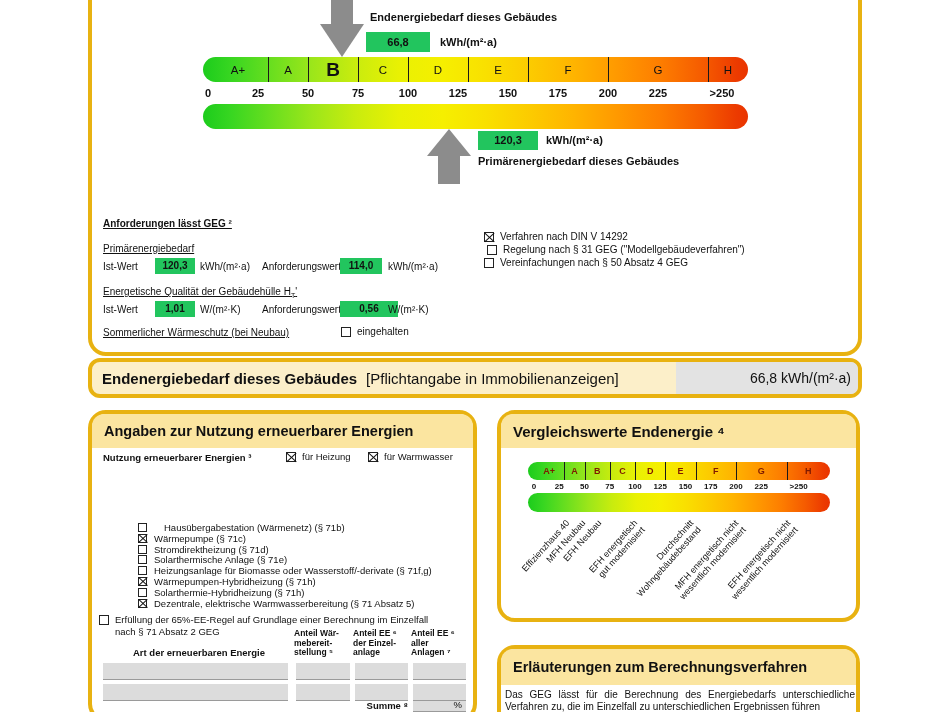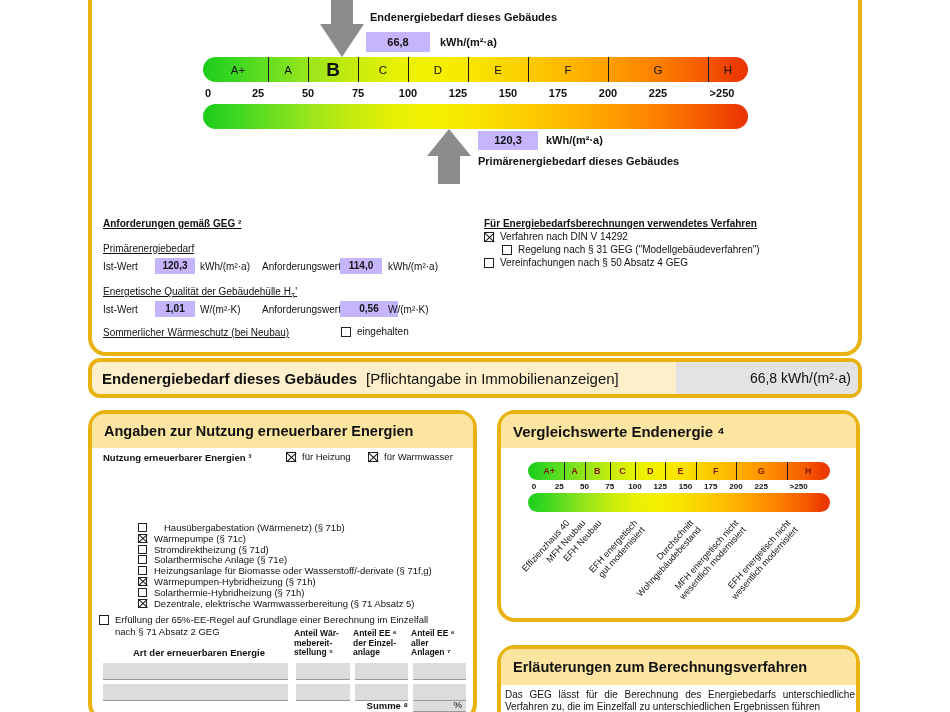--- a/index.html
+++ b/index.html
@@ -8,21 +8,21 @@
   #page{position:absolute;left:0;top:0;width:950px;height:712px;overflow:hidden}
   .abs{position:absolute}
   .b{font-weight:bold}
   .u{text-decoration:underline}
   .panel{position:absolute;border:4px solid #E8B211;border-radius:18px;background:#fff}
   .band{position:absolute;background:#FBE5A0;border-radius:12px 12px 0 0;display:flex;
     align-items:center;padding-left:12px;font-weight:bold}
   .egrad{background:linear-gradient(90deg,#1ccc1c 0%,#37d621 5%,#66de1f 12%,#9ce61a 20%,
     #c9ec0e 28%,#e9f103 36%,#f6ef00 44%,#f9e000 52%,#fccb00 60%,#ffb400 68%,#ff9900 76%,
     #fd7d00 84%,#f55a00 92%,#ec3a00 98%,#e93400 100%)}
-  .gbox{position:absolute;background:#c4b5fd;text-align:center;font-weight:bold}
+  .gbox{position:absolute;background:#22c55e;text-align:center;font-weight:bold}
   .scl{position:absolute;top:0;bottom:0;transform:translateX(-50%);display:flex;align-items:center}
   .sdiv{position:absolute;top:0;bottom:0;width:1px;background:#1a1a1a}
   .stick{position:absolute;top:0;bottom:0;transform:translateX(-50%);font-weight:bold;
     display:flex;align-items:center}
   .cb{display:inline-block;position:relative;width:10px;height:10px;border:1px solid #222;
     background:#fff;flex:none}
   .cb.sm{width:9px;height:9px}
   .cb.checked::before,.cb.checked::after{content:"";position:absolute;left:-2px;top:3.5px;
     width:13px;height:1.2px;background:#111}
   .cb.checked::before{transform:rotate(43deg)}
@@ -91,21 +91,21 @@
 
   <svg id="arrow-up" class="abs" style="left: 425.6px; top: 129px;" width="46" height="55" viewBox="0 0 46 55">
     <polygon points="1,27 45,27 23,0" fill="#8C8C8C"></polygon>
     <rect x="12" y="26" width="22" height="29" fill="#8C8C8C"></rect>
   </svg>
 
   <div class="gbox" style="left:478px;top:131px;width:60px;height:19px;font-size:11px;line-height:19px">120,3</div>
   <div class="abs b" style="left:546px;top:134px;font-size:11px">kWh/(m²·a)</div>
   <div class="abs b" style="left:478px;top:155px;font-size:11px">Primärenergiebedarf dieses Gebäudes</div>
 
-  <div class="abs b u" style="left:103px;top:218px;font-size:10px">Anforderungen gemäß GEG ²</div>
+  <div class="abs b u" style="left:103px;top:218px;font-size:10px">Anforderungen lässt GEG ²</div>
   <div class="abs u" style="left:103px;top:243px;font-size:10px">Primärenergiebedarf</div>
 
   <div class="abs" style="left:103px;top:261px;font-size:10px">Ist-Wert</div>
   <div class="gbox" style="left:155px;top:258px;width:40px;height:16px;font-size:10px;line-height:16px">120,3</div>
   <div class="abs" style="left:200px;top:261px;font-size:10px">kWh/(m²·a)</div>
   <div class="abs" style="left:262px;top:261px;font-size:10px">Anforderungswert</div>
   <div class="gbox" style="left:340px;top:258px;width:42px;height:16px;font-size:10px;line-height:16px">114,0</div>
   <div class="abs" style="left:388px;top:261px;font-size:10px">kWh/(m²·a)</div>
 
   <div class="abs u" style="left:103px;top:286px;font-size:10px"><span>Energetische Qualität der Gebäudehülle H</span><sub>T</sub><span>'</span></div>
@@ -116,21 +116,20 @@
   <div class="abs" style="left:262px;top:304px;font-size:10px">Anforderungswert</div>
   <div class="gbox" style="left:340px;top:301px;width:58px;height:16px;font-size:10px;line-height:16px">0,56</div>
   <div class="abs" style="left:388px;top:304px;font-size:10px">W/(m²·K)</div>
 
   <div class="abs u" style="left:103px;top:327px;font-size:10px">Sommerlicher Wärmeschutz (bei Neubau)</div>
   <div class="cbrow" style="left:341px;top:326px">
     <span class="cb"></span>
     <span class="lbl10">eingehalten</span>
   </div>
 
-  <div class="abs b u" style="left:484px;top:218px;font-size:10px">Für Energiebedarfsberechnungen verwendetes Verfahren</div>
 
   <div class="panel" style="left:88px;top:358px;width:774px;height:40px;border-radius:12px;background:#FCEFC9;
               display:flex;align-items:center;padding-left:10px">
     <span class="b" style="font-size:15px">Endenergiebedarf dieses Gebäudes</span>
     <span style="font-size:15px;margin-left:9px">[Pflichtangabe in Immobilienanzeigen]</span>
     <span style="margin-left:auto;width:182px;height:32px;background:#E3E3E3;border-radius:0 7px 7px 0;
                  font-size:14px;line-height:32px;text-align:right;padding-right:7px">66,8 kWh/(m²·a)</span>
   </div>
 
   <div class="panel" style="left:88px;top:410px;width:389px;height:312px"></div>
@@ -213,21 +212,21 @@
               border-radius:18px 18px 0 0"></div>
   <div class="band" style="left:501px;top:649px;width:355px;height:36px;font-size:14.5px">
     <span>Erläuterungen zum Berechnungsverfahren</span>
   </div>
   <div class="abs" style="left:505px;top:689px;width:350px;font-size:10px;line-height:11.5px;text-align:justify">Das GEG lässt für die Berechnung des Energiebedarfs unterschiedliche Verfahren zu, die im Einzelfall zu unterschiedlichen Ergebnissen führen</div>
 
 <div class="cbrow" style="left: 484px; top: 231px;">
       <div class="cb checked" style="width: 10px; height: 10px;"></div>
       <div class="lbl10">Verfahren nach DIN V 14292</div>
     </div>
-    <div class="cbrow" style="left: 502px; top: 244px;">
+    <div class="cbrow" style="left: 487px; top: 244px;">
       <div class="cb" style="width: 10px; height: 10px;"></div>
       <div class="lbl10">Regelung nach § 31 GEG ("Modellgebäudeverfahren")</div>
     </div>
     <div class="cbrow" style="left: 484px; top: 257px;">
       <div class="cb" style="width: 10px; height: 10px;"></div>
       <div class="lbl10">Vereinfachungen nach § 50 Absatz 4 GEG</div>
     </div>
     <div class="cbrow" style="left: 138px; top: 522px; gap: 7px;">
       <div class="cb sm"></div>
       <div class="lbl95" style="white-space: nowrap; padding-left: 10px;">Hausübergabestation (Wärmenetz) (§ 71b)</div>

